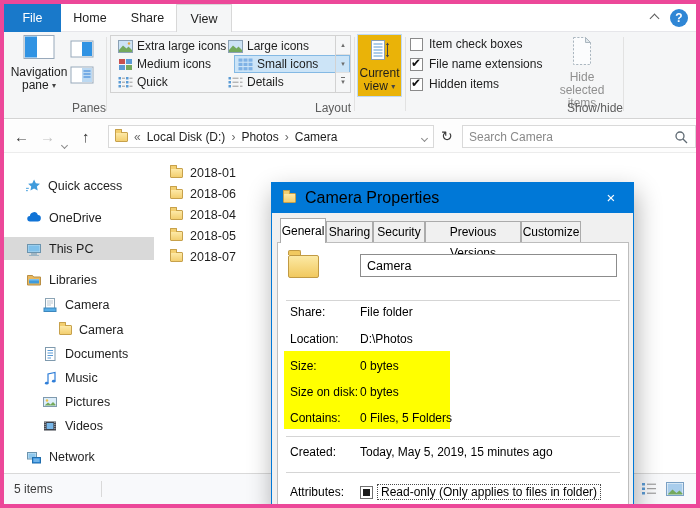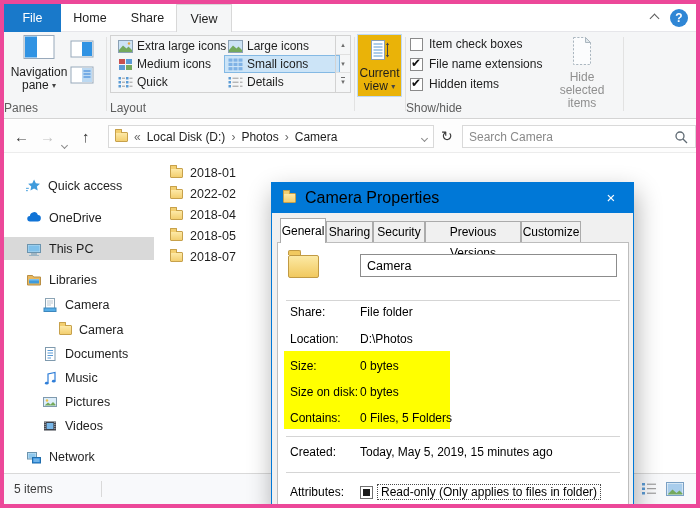--- a/index.html
+++ b/index.html
@@ -14,21 +14,21 @@
   .ftab{position:absolute;top:0;height:28px;line-height:28px;text-align:center;font-size:12.5px;color:#1e1e1e}
   .ftab.file{background:#1979ca;color:#fff}
   .ftab.active{background:#f5f6f7;border:1px solid #d8d8d8;border-bottom:none;z-index:2}
   .ribbon-min{position:absolute;right:36px;top:9px;width:12px;height:10px}
   .chev-up{display:block;width:7px;height:7px;border-left:1.6px solid #5a5a5a;border-top:1.6px solid #5a5a5a;transform:rotate(45deg);margin:2px auto}
   .helpbtn{position:absolute;right:8px;top:5px;width:18px;height:18px;border-radius:50%;background:#2f86d5;color:#fff;
            font-size:12px;font-weight:bold;text-align:center;line-height:18px}
 
   
   .ribbon{position:absolute;left:0;top:28px;right:0;height:87px;background:#f5f6f7;border-bottom:1px solid #d4d4d4}
-  .grp-label{position:absolute;top:69px;font-size:12px;color:#5d5d5d;text-align:left}
+  .grp-label{position:absolute;top:69px;font-size:12px;color:#5d5d5d;text-align:right}
   .vsep{position:absolute;top:5px;height:74px;width:1px;background:#e2e2e2}
   .bigbtn{position:absolute;text-align:center;font-size:12px;color:#1e1e1e;line-height:13px}
   .bigbtn .lbl{margin-top:2px}
   .cv{background:#eab308;border:1px solid #bfd9f2}
   .grey{color:#8f8f8f}
   .dd{font-size:8px;color:#444;vertical-align:1px}
 
   .laybox{position:absolute;left:106px;top:3px;width:241px;height:58px;border:1px solid #d2d2d2}
   .lay-item{position:absolute;height:18px;display:flex;align-items:center;gap:4px;font-size:12px;color:#1e1e1e;padding:0 3px;border:1px solid transparent}
   .lay-item.sel{background:#cce4f7;border:1px solid #84b9e4}
@@ -157,21 +157,21 @@
       </div>
       <div class="lay-item" style="left:3px;top:19px">
         <svg width="15" height="13" viewBox="0 0 15 13">
             <rect x="1" y="1" width="6" height="5" fill="#c75050"></rect>
             <rect x="8" y="1" width="6" height="5" fill="#5b9bd5"></rect>
             <rect x="1" y="7" width="6" height="5" fill="#5b9bd5"></rect>
             <rect x="8" y="7" width="6" height="5" fill="#74a95c"></rect>
           </svg>
         <span>Medium icons</span>
       </div>
-      <div class="lay-item sel" style="left:113px;top:19px;width:116px">
+      <div class="lay-item sel" style="left:123px;top:19px;width:116px">
         <svg width="15" height="13" viewBox="0 0 15 13">
             <g fill="#7fb2e5">
               <rect x=".5" y=".5" width="4" height="3.2"></rect>
               <rect x="5.5" y=".5" width="4" height="3.2"></rect>
               <rect x="10.5" y=".5" width="4" height="3.2"></rect>
               <rect x=".5" y="4.8" width="4" height="3.2"></rect>
               <rect x="5.5" y="4.8" width="4" height="3.2"></rect>
               <rect x="10.5" y="4.8" width="4" height="3.2"></rect>
               <rect x=".5" y="9.1" width="4" height="3.2"></rect>
               <rect x="5.5" y="9.1" width="4" height="3.2"></rect>
@@ -358,21 +358,21 @@
         </svg>
       <span>Network</span>
     </div>
 
     <div class="list-row" style="left:166px;top:10px">
       <span class="fld"></span>
       <span>2018-01</span>
     </div>
     <div class="list-row" style="left:166px;top:31px">
       <span class="fld"></span>
-      <span>2022-02</span>
+      <span>2018-06</span>
     </div>
     <div class="list-row" style="left:166px;top:52px">
       <span class="fld"></span>
       <span>2018-04</span>
     </div>
     <div class="list-row" style="left:166px;top:73px">
       <span class="fld"></span>
       <span>2018-05</span>
     </div>
     <div class="list-row" style="left:166px;top:94px">

